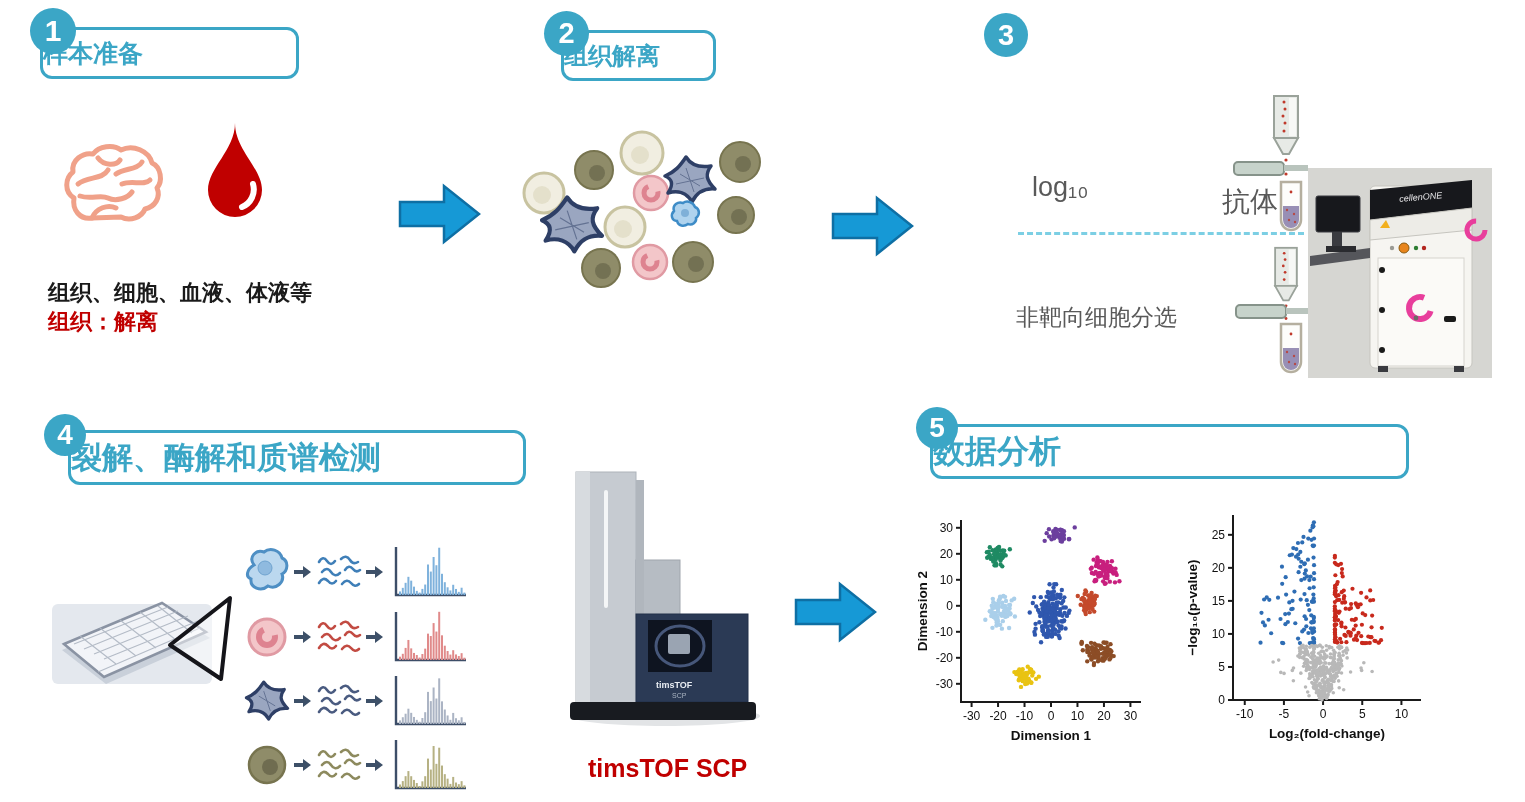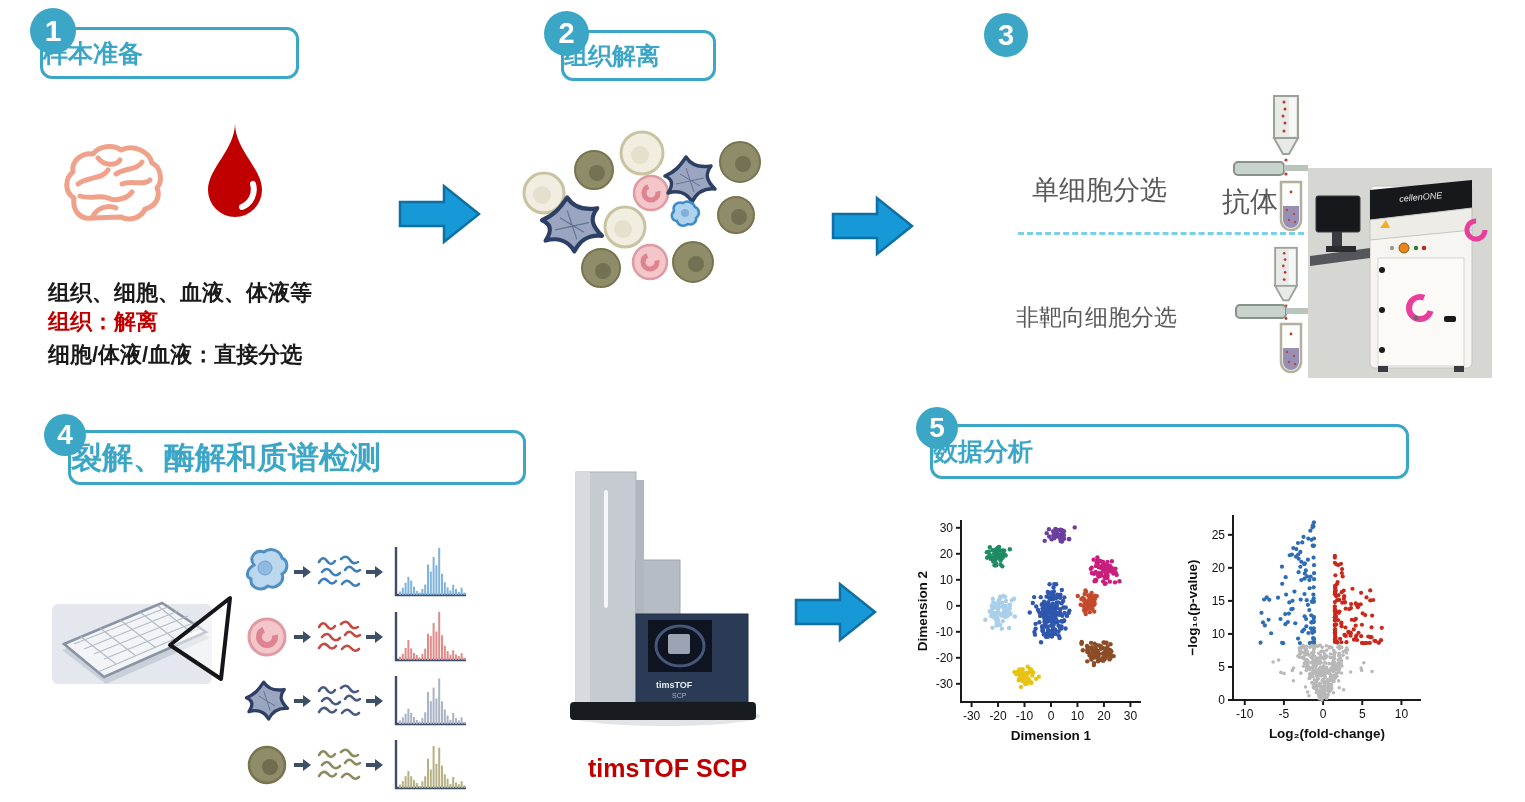--- a/index.html
+++ b/index.html
@@ -36,21 +36,21 @@
   </div>
 
   <div class="badge" style="left:984px;top:13px;width:44px;height:44px;font-size:29px">3</div>
 
   <div class="badge" style="left:44px;top:414px;width:42px;height:42px;font-size:28px">4</div>
   <div class="tbox" style="left:68px;top:430px;width:452px;height:49px;font-size:31px">
     <span>裂解、酶解和质谱检测</span>
   </div>
 
   <div class="badge" style="left:916px;top:407px;width:42px;height:42px;font-size:28px">5</div>
-  <div class="tbox" style="left:930px;top:424px;width:473px;height:49px;font-size:25px">
+  <div class="tbox" style="left:930px;top:424px;width:473px;height:49px;font-size:32px">
     <span>数据分析</span>
   </div>
 
   <svg class="big-arrow" style="left:398px;top:182px" width="84" height="64">
     <path d="M2,20 H46 V4 L81,32 L46,60 V44 H2 Z" fill="var(--arrow)" stroke="var(--arrow-border)" stroke-width="2.5"></path>
   </svg>
   <svg class="big-arrow" style="left:831px;top:194px" width="84" height="64">
     <path d="M2,20 H46 V4 L81,32 L46,60 V44 H2 Z" fill="var(--arrow)" stroke="var(--arrow-border)" stroke-width="2.5"></path>
   </svg>
   <svg class="big-arrow" style="left:794px;top:580px" width="84" height="64">
@@ -68,21 +68,20 @@
       <path d="M34,78 C38,68 50,64 58,68"></path>
     </g>
   </svg>
   <svg style="position:absolute;left:200px;top:120px" width="70" height="102" viewBox="0 0 70 102">
     <path d="M35,3 C35,30 8,48 8,70 a27,27 0 0 0 54,0 C62,48 35,30 35,3 Z" fill="#C00000"></path>
     <path d="M53,64 a19,19 0 0 1 -11,23" fill="none" stroke="#fff" stroke-width="6" stroke-linecap="round"></path>
   </svg>
   <div class="s1-text">
     <div>组织、细胞、血液、体液等</div>
     <div class="red">组织：解离</div>
-    <div>细胞/体液/血液：直接分选</div>
   </div>
 
   <svg style="position:absolute;left:512px;top:112px" width="266" height="186" viewBox="0 0 266 186">
     <g>
       <g transform="translate(130,41)">
           <circle r="21" fill="#F1EEE1" stroke="#C8C3A0" stroke-width="3"></circle>
           <circle r="9" cx="-2" cy="2" fill="#E4E0CB"></circle>
         </g>
       <g transform="translate(32,81)">
           <circle r="20" fill="#F1EEE1" stroke="#C8C3A0" stroke-width="3"></circle>
@@ -134,21 +133,21 @@
           <path d="M-25,-4 C-15,-8 -10,-14 -4,-23 C1,-15 9,-12 21,-14 C15,-6 16,0 25,9 C14,8 7,12 2,22 C-3,13 -12,10 -22,13 C-16,4 -18,-1 -25,-4 Z" fill="#9AA6C0" stroke="#2E3F66" stroke-width="3.5" stroke-linejoin="round"></path>
           <path d="M-10,-6 L10,6 M-4,-12 L4,12 M-14,4 L14,-2" stroke="#2E3F66" stroke-width="1" opacity="0.5"></path>
         </g>
     </g>
     <g transform="translate(174,102)">
       <path d="M-12,-3 C-14,-9 -8,-13 -3,-11 C1,-14 7,-12 9,-7 C14,-5 14,1 10,4 C11,8 6,12 2,10 C-2,13 -8,12 -9,7 C-14,7 -16,1 -12,-3 Z" fill="#AFD3EE" stroke="#3E8CC7" stroke-width="2.5"></path>
       <circle r="4" cx="-1" cy="-1" fill="#7FB0D8"></circle>
     </g>
   </svg>
 
-  <div class="gray-label" style="left:1032px;top:172px;font-size:27px">单细胞分选</div>
+  <div class="gray-label" style="left:1032px;top:172px;font-size:27px">log₁₀</div>
   <div class="gray-label" style="left:1222px;top:183px;font-size:28px">抗体</div>
   <div class="dashline" style="left:1018px;top:232px;width:286px"></div>
   <div class="gray-label" style="left:1016px;top:302px;font-size:23px">非靶向细胞分选</div>
 
   <svg style="position:absolute;left:1270px;top:94px" width="32" height="86" viewBox="0 0 32 86">
     <rect x="4" y="2" width="24" height="42" fill="#E7EAE6" stroke="#9AA29A" stroke-width="2"></rect>
     <rect x="19" y="4" width="7" height="38" fill="#F7F8F6"></rect>
     <g fill="#C0392B">
         <circle cx="14" cy="8" r="1.5"></circle>
         <circle cx="15" cy="15" r="1.5"></circle>

